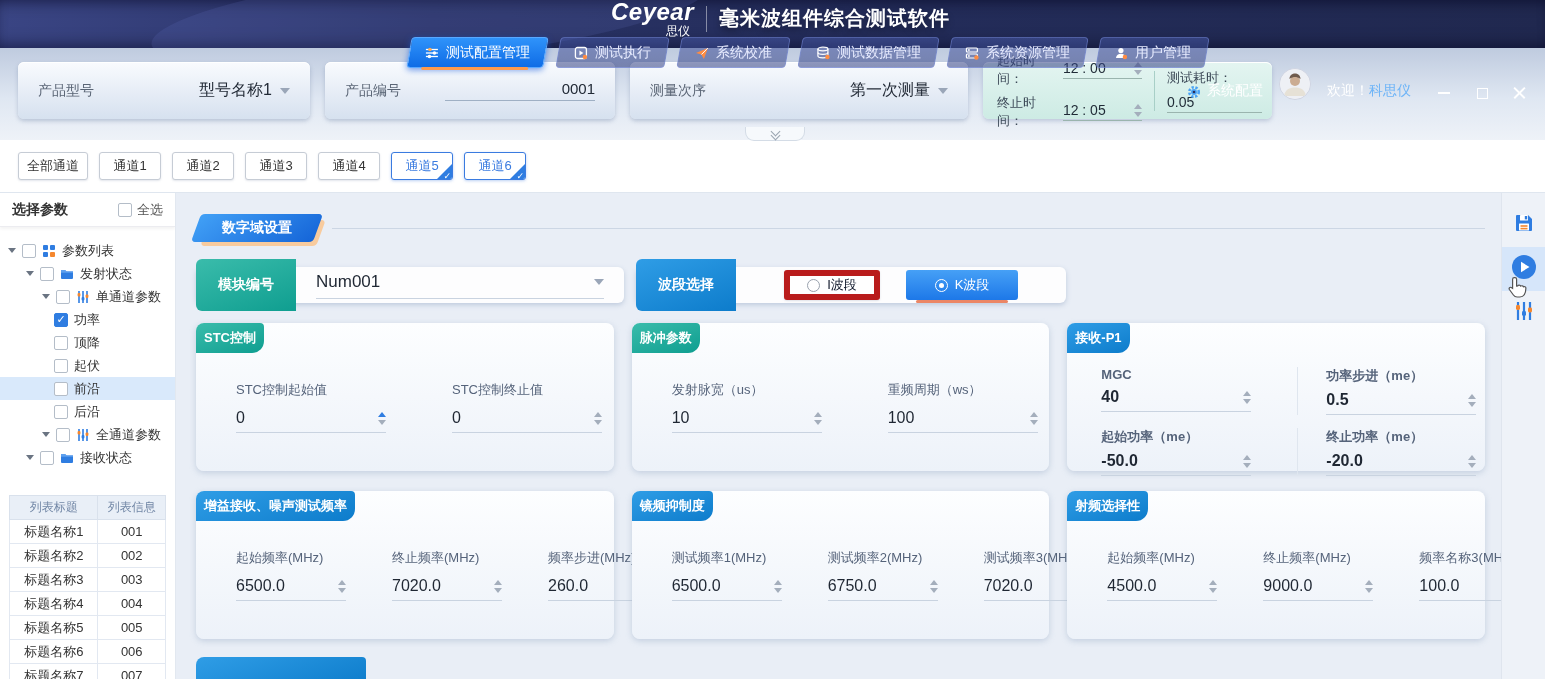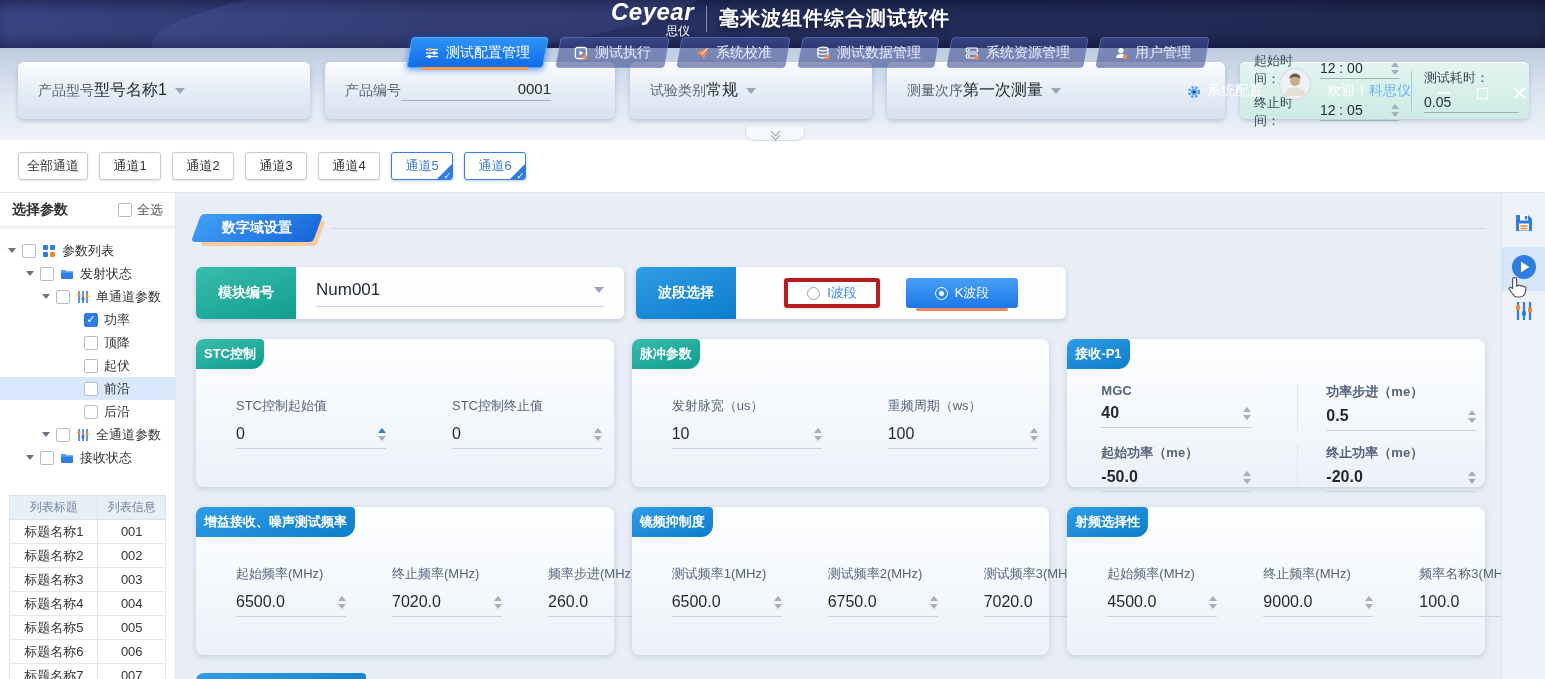--- a/index.html
+++ b/index.html
@@ -38,21 +38,21 @@
   .wc{width:14px;height:14px;position:relative;cursor:pointer;}
   .wc-min::after{content:"";position:absolute;left:1px;right:1px;top:6px;height:2px;background:#fff;}
   .wc-max::after{content:"";position:absolute;left:2px;top:2px;width:9px;height:9px;border:1.6px solid #fff;}
   .wc-close::before,.wc-close::after{content:"";position:absolute;left:-1px;top:6px;width:15px;height:1.8px;background:#fff;}
   .wc-close::before{transform:rotate(45deg);} .wc-close::after{transform:rotate(-45deg);}
 
   
   .productbar{height:92px;position:relative;
     background:linear-gradient(180deg,#bfcbdf 0%,#dfe7f2 55%,#eef2f8 100%);}
   .pb-cards{display:flex;gap:15px;padding:14px 0 0 18px;}
-  .pb-card{height:57px;border-radius:6px;display:flex;align-items:center;
+  .pb-card{height:57px;border-radius:6px;display:flex;align-items:center;justify-content:space-between;
     padding:0 20px;box-sizing:border-box;
     background:linear-gradient(180deg,#f9fbfe 0%,#e4ebf5 60%,#d6e1ef 100%);
     box-shadow:0 2px 4px rgba(110,130,165,.4), inset 0 1px 0 #fff;}
   .pb-label{font-size:14px;color:#5a6575;}
   .pb-value{font-size:16px;color:#222a36;display:flex;align-items:center;gap:8px;}
   .dd{width:0;height:0;border-left:5px solid transparent;border-right:5px solid transparent;border-top:6px solid #9aa6b8;}
   .pb-input{border-bottom:1px solid #9fb0c4;min-width:150px;text-align:right;padding-bottom:3px;font-size:15px;color:#222a36;}
   .w-model{width:292px;} .w-serial{width:290px;} .w-type{width:242px;} .w-order{width:338px;}
   .timepanel{width:289px;height:57px;border-radius:6px;box-sizing:border-box;display:flex;align-items:center;
     background:linear-gradient(180deg,#e4f5f1,#cdebe4);box-shadow:0 2px 4px rgba(110,130,165,.35), inset 0 1px 0 #fff;
@@ -92,21 +92,21 @@
     border-bottom:1px solid #ececf0;box-shadow:0 2px 3px rgba(0,0,0,.05);}
   .sb-title{font-size:14px;font-weight:bold;color:#333;}
   .selall{display:flex;align-items:center;gap:5px;font-size:13px;color:#555;cursor:pointer;}
   .cb{width:14px;height:14px;box-sizing:border-box;border:1px solid #b4bdc8;border-radius:2px;background:#fff;
       position:relative;flex:none;cursor:pointer;}
   .cb.checked{background:#2f7de1;border-color:#2f7de1;}
   .cb.checked::after{content:"✓";position:absolute;left:1.5px;top:-1px;color:#fff;font-size:11px;}
   .tree{padding-top:12px;font-size:13px;color:#333;}
   .t-row{height:23px;display:flex;align-items:center;gap:6px;cursor:pointer;}
   .t-row.hl{background:#d9e9fb;}
-  .d0{padding-left:8px;} .d1{padding-left:26px;} .d2{padding-left:42px;} .d3{padding-left:84px;}
+  .d0{padding-left:8px;} .d1{padding-left:26px;} .d2{padding-left:42px;} .d3{padding-left:54px;}
   .exp{width:0;height:0;border-left:4px solid transparent;border-right:4px solid transparent;
        border-top:5px solid #6a7482;flex:none;}
   .ticon{width:14px;height:14px;flex:none;display:flex;}
   
   .sb-table{margin:26px 9px 0;border-collapse:collapse;}
   .sb-table th{width:88px;background:#e9eff7;color:#7287a6;font-size:12px;font-weight:normal;height:21px;
     border:1px solid #d9e1ec;}
   .sb-table th+th{width:66px;}
   .sb-table td{font-size:13px;color:#333;height:21px;text-align:center;border:1px solid #e2e8f1;background:#fff;}
 
@@ -115,34 +115,34 @@
   .sec-row{display:flex;align-items:center;margin:21px 16px 0 20px;}
   .sec-tab{position:relative;width:122px;height:28px;flex:none;}
   .sec-tab .back{position:absolute;left:9px;top:6px;width:116px;height:26px;background:#f8cb9e;
     transform:skewX(-20deg);border-radius:4px;}
   .sec-tab .front{position:absolute;left:0;top:0;width:122px;height:28px;
     background:linear-gradient(135deg,#41a0f6,#1565d8);transform:skewX(-20deg);border-radius:4px;
     display:flex;align-items:center;justify-content:center;}
   .sec-tab .front span{transform:skewX(20deg);color:#fff;font-weight:bold;font-size:14px;}
   .hline{flex:1;height:1px;background:#ccd6e4;margin-left:14px;}
   .row1{display:flex;gap:12px;margin:25px 0 0 20px;}
-  .wcard{background:#fdfdfe;border-radius:6px;height:52px;display:flex;align-items:center;
+  .wcard{background:#fdfdfe;border-radius:6px;height:36px;display:flex;align-items:center;
     box-shadow:0 2px 5px rgba(140,160,190,.45);}
   .side-label{width:100px;height:52px;flex:none;display:flex;align-items:center;justify-content:center;
     color:#fff;font-size:14px;font-weight:bold;border-radius:6px 0 0 6px;}
   .side-label.teal{background:linear-gradient(160deg,#3abcab,#0f9e90);}
   .side-label.blue{background:linear-gradient(160deg,#2f9de6,#0d7ccb);}
   .module-card{width:428px;}
   .module-val{flex:1;margin:0 20px;display:flex;align-items:center;justify-content:space-between;
     border-bottom:1px solid #c9d3e0;padding-bottom:6px;font-size:17px;color:#1f2733;cursor:pointer;}
   .band-card{width:430px;}
   .band-opts{flex:1;display:flex;align-items:center;justify-content:center;gap:26px;}
   .opt{height:30px;border-radius:3px;display:flex;align-items:center;justify-content:center;gap:7px;
     font-size:13px;cursor:pointer;position:relative;box-sizing:border-box;}
-  .opt.off{width:96px;background:#fff;border:4px solid #b91c1c;color:#3b82f6;box-shadow:0 1px 2px rgba(150,160,180,.3);}
+  .opt.off{width:96px;background:#fff;border:6px solid #b91c1c;color:#0f172a;box-shadow:0 1px 2px rgba(150,160,180,.3);}
   .radio{width:13px;height:13px;border-radius:50%;border:1px solid #9aa2ae;box-sizing:border-box;position:relative;flex:none;}
   .opt.on{width:112px;background:linear-gradient(180deg,#46a0f6,#1d78e8);color:#fff;}
   .opt.on .radio{border-color:#fff;}
   .opt.on .radio::after{content:"";position:absolute;left:3px;top:3px;width:5px;height:5px;border-radius:50%;background:#fff;}
   .opt.on::after{content:"";position:absolute;left:10px;right:10px;bottom:-3px;height:3px;background:#e8714a;
     border-radius:2px;opacity:.85;}
   .crow{display:flex;gap:18px;margin:20px 16px 0 20px;}
   .pcard{flex:1;position:relative;height:148px;border-radius:8px;
     background:linear-gradient(180deg,#fdfeff,#edf2f9);box-shadow:0 2px 6px rgba(140,160,190,.4);}
   .ptab{position:absolute;left:0;top:0;height:30px;padding:0 8px;display:flex;align-items:center;
@@ -289,27 +289,20 @@
         <span class="pb-label">产品型号</span>
         <span class="pb-value">
           <span>型号名称1</span>
           <span class="dd"></span>
         </span>
       </div>
       <div class="pb-card w-serial">
         <span class="pb-label">产品编号</span>
         <span class="pb-input">0001</span>
       </div>
-      <div class="pb-card w-type">
-        <span class="pb-label">试验类别</span>
-        <span class="pb-value">
-          <span>常规</span>
-          <span class="dd"></span>
-        </span>
-      </div>
       <div class="pb-card w-order">
         <span class="pb-label">测量次序</span>
         <span class="pb-value" style="font-size:16px;">
           <span>第一次测量</span>
           <span class="dd"></span>
         </span>
       </div>
       <div class="timepanel">
         <div class="tp-left">
           <div class="tp-row">

